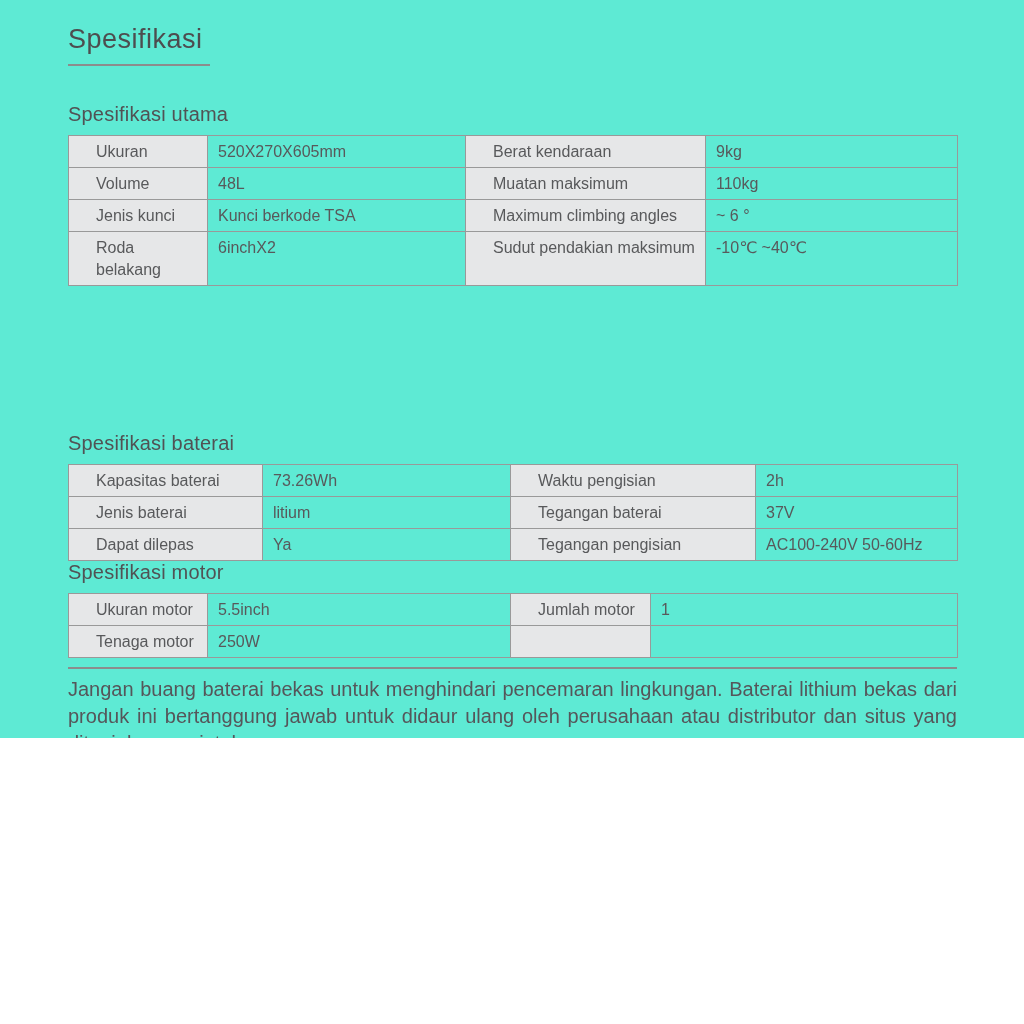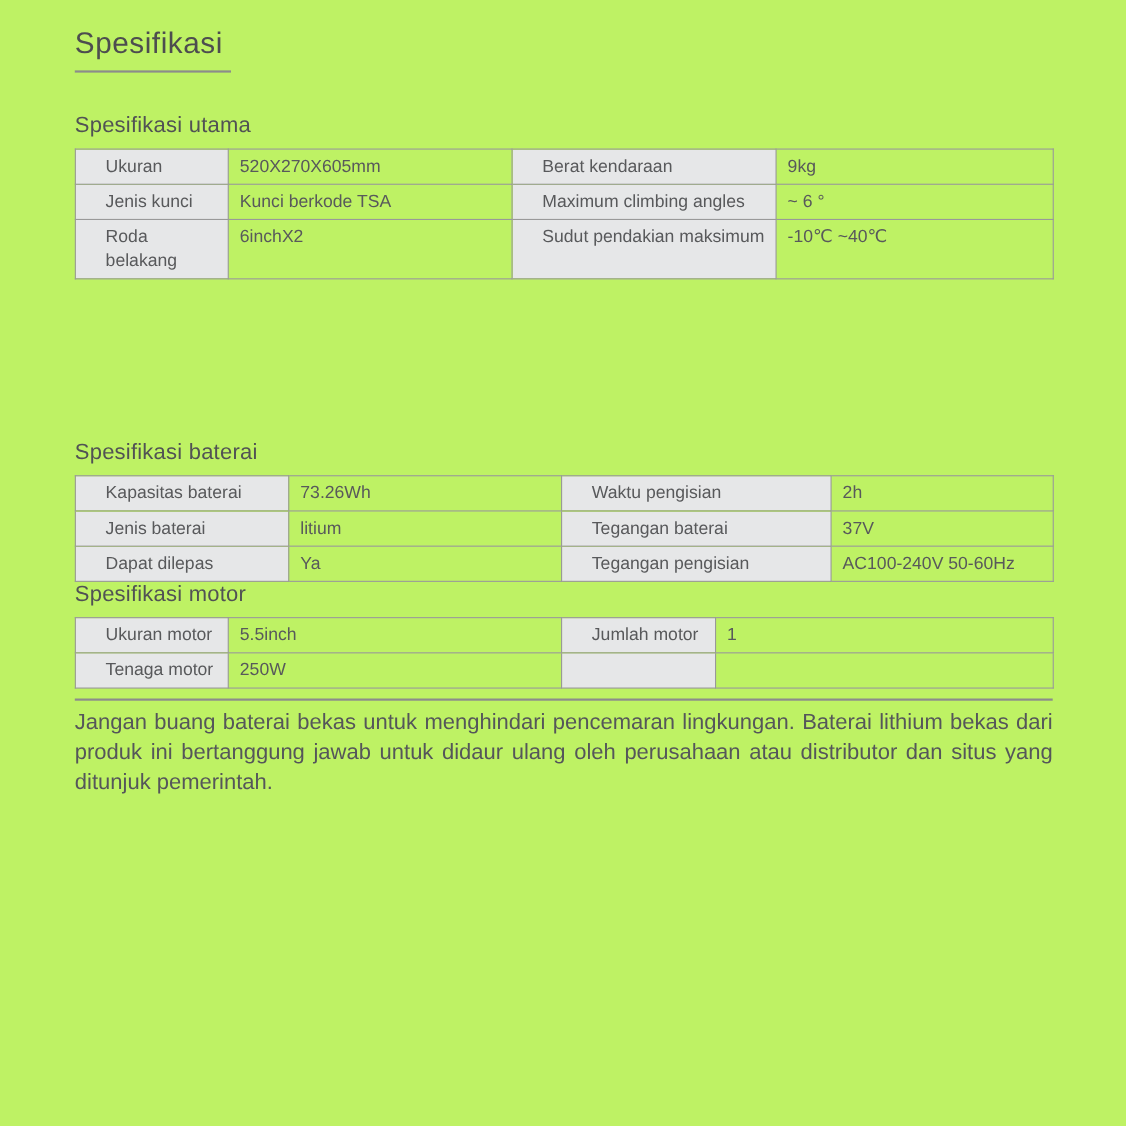--- a/index.html
+++ b/index.html
@@ -4,22 +4,22 @@
 <style>
   html, body {
     margin: 0;
     padding: 0;
     background: #ffffff;
     font-family: "Liberation Sans", "DejaVu Sans", sans-serif;
   }
   .page {
     position: relative;
     width: 1024px;
-    height: 1024px;
-    background: #bef264;
+    height: 738px;
+    background: #5eead4;
     box-sizing: border-box;
     padding: 24px 67px 0 68px;
     overflow: hidden;
   }
   .doc-title {
     font-size: 27px;
     font-weight: 400;
     color: #4d4d4f;
     margin: 0;
     letter-spacing: 0.5px;
@@ -115,20 +115,26 @@
         <col class="c4">
       </colgroup>
     <tbody>
       <tr>
         <td class="lbl">Ukuran</td>
         <td>520X270X605mm</td>
         <td class="lbl">Berat kendaraan</td>
         <td>9kg</td>
       </tr>
       <tr>
+        <td class="lbl">Volume</td>
+        <td>48L</td>
+        <td class="lbl">Muatan maksimum</td>
+        <td>110kg</td>
+      </tr>
+      <tr>
         <td class="lbl">Jenis kunci</td>
         <td>Kunci berkode TSA</td>
         <td class="lbl">Maximum climbing angles</td>
         <td>~ 6 °</td>
       </tr>
       <tr>
         <td class="lbl">Roda belakang</td>
         <td>6inchX2</td>
         <td class="lbl">Sudut pendakian maksimum</td>
         <td>-10℃ ~40℃</td>

